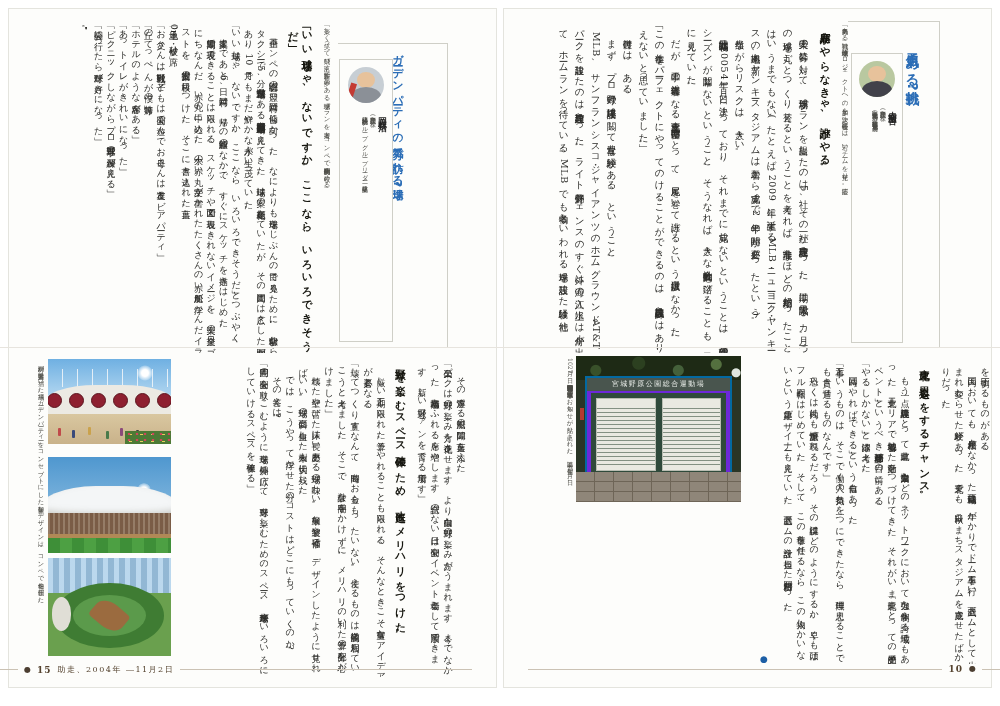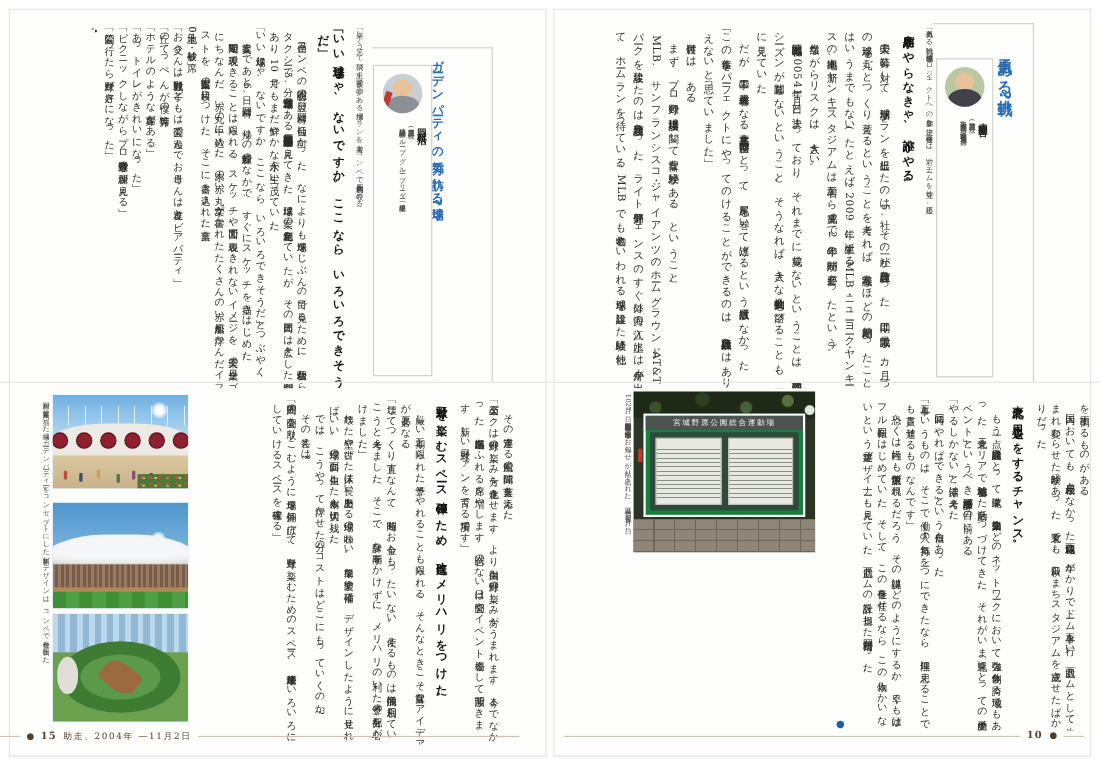--- a/index.html
+++ b/index.html
@@ -87,39 +87,39 @@
   .img-cap{left:22px;top:352px;width:14px;height:298px;font-size:6.2px;line-height:8.5px;letter-spacing:0;color:#4c4c46;}
 
   
   .photo{position:absolute;left:72px;top:347px;width:165px;height:146px;background:#2a3526;overflow:hidden;}
   .foliage{position:absolute;left:0;right:0;top:0;height:24px;background:#1e2a15;
            background-image:radial-gradient(circle at 12% 60%,#39512a 0 5px,transparent 6px),
                             radial-gradient(circle at 38% 30%,#2c4020 0 6px,transparent 7px),
                             radial-gradient(circle at 62% 60%,#44603a 0 5px,transparent 6px),
                             radial-gradient(circle at 85% 35%,#54703f 0 5px,transparent 6px),
                             radial-gradient(circle at 97% 70%,#dfe6df 0 4px,transparent 5px);}
-  .board{position:absolute;left:9px;right:9px;top:20px;height:94px;background:#15803d;border:2px solid #ffffff;box-sizing:border-box;}
+  .board{position:absolute;left:9px;right:9px;top:20px;height:106px;background:#6d28d9;border:2px solid #0369a1;box-sizing:border-box;}
   .board-head{height:13px;background:#49554e;color:#e9ede9;font-family:"DejaVu Sans","Liberation Sans",sans-serif;
               font-size:7px;line-height:13px;text-align:center;letter-spacing:1.5px;}
   .board-body{position:absolute;left:4px;right:4px;top:15px;bottom:4px;background:#2f4a3b;display:flex;gap:6px;padding:5px;box-sizing:border-box;}
   .sheet{flex:1;background:#e9e9e1;border:1px solid #b9bdb2;
          background-image:repeating-linear-gradient(rgba(120,135,120,0) 0 3px,rgba(120,135,120,0.9) 3px 4px);
          background-position:0 6px;background-size:100% calc(100% - 10px);background-repeat:no-repeat;}
   .stone{position:absolute;left:0;right:0;bottom:0;height:30px;background:#8f8679;
          background-image:repeating-linear-gradient(90deg,transparent 0 18px,#6e6557 18px 19px),
                           repeating-linear-gradient(transparent 0 9px,#6e6557 9px 10px);}
   .poster-red{position:absolute;left:4px;top:52px;width:4px;height:12px;background:#b53a30;}
   .photo-cap{left:54px;top:349px;width:16px;height:143px;font-size:6.2px;line-height:8.5px;letter-spacing:0;color:#4c4c46;}
   .end-dot{position:absolute;left:256px;top:646px;color:#1d5fa6;font-size:9px;line-height:9px;}
 
   
   .footer{position:absolute;top:664px;display:flex;align-items:center;gap:6px;
           font-family:"DejaVu Serif","Liberation Serif",serif;color:#55432f;}
   .footer-left{left:0;width:472px;}
-  .footer-right{left:513px;width:472px;}
+  .footer-right{left:528px;width:472px;}
   .fline{border-top:1px solid #cbc2b4;height:0;}
   .fline-short{width:18px;}
   .fline-long{flex:1;}
   .fdot{color:#4c3e31;font-size:8px;line-height:8px;}
   .fnum{font-size:9px;font-weight:bold;letter-spacing:1px;}
   .ftitle{font-size:8px;letter-spacing:1.5px;}
 </style>
 </head>
 <body>
 

